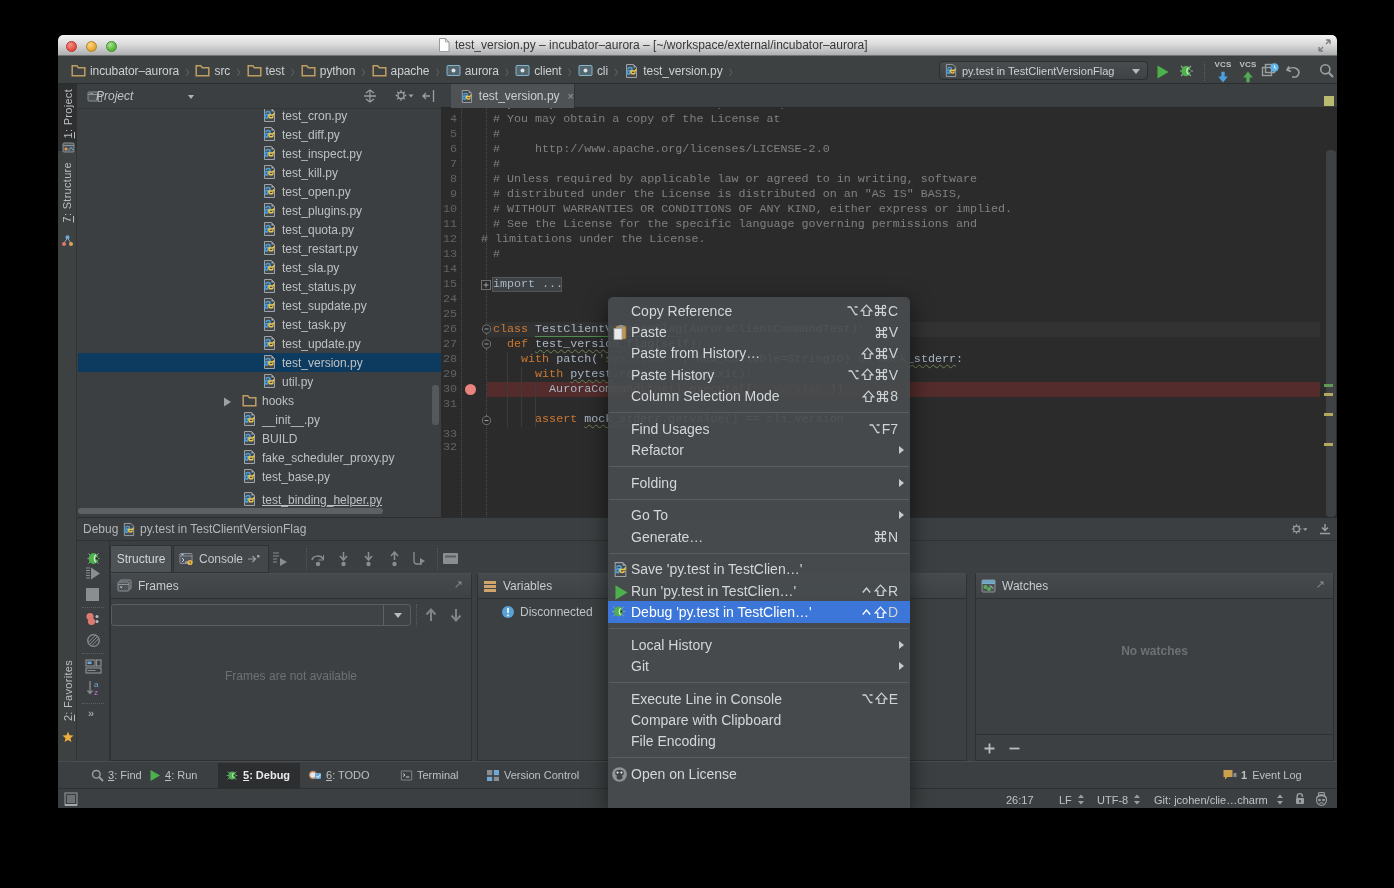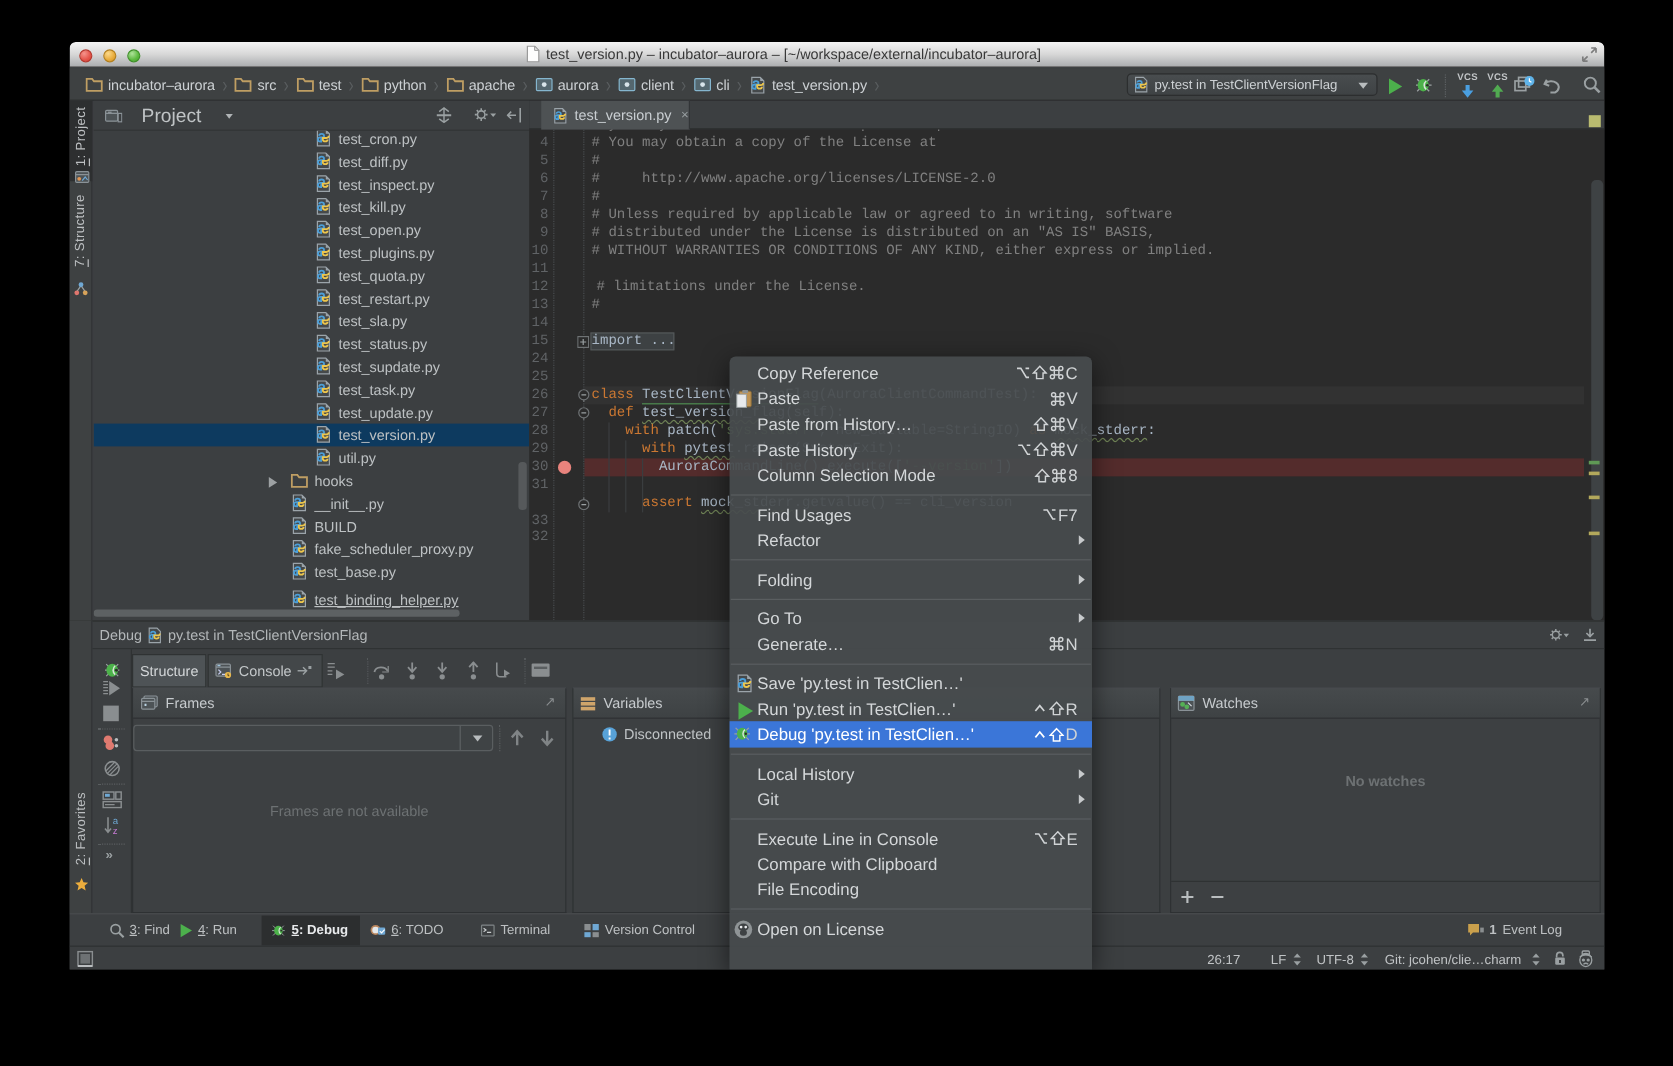--- a/index.html
+++ b/index.html
@@ -189,21 +189,21 @@
         </svg>
 </div>
 <div id="proj">
 <div id="projhead">
 <svg class="abs" style="left:9px;top:5px;" width="15" height="15" viewBox="0 0 15 15">
             <rect x="1" y="3" width="10" height="9" rx="1" fill="#4d5356" stroke="#8a9297"></rect>
             <path d="M1 5.5 h10" stroke="#8a9297"></path>
             <rect x="3" y="4" width="3" height="1.5" fill="#8a9297"></rect>
             <rect x="11.5" y="5.5" width="3" height="7" fill="#3c3f41" stroke="#8a9297"></rect>
           </svg>
-<span class="abs" style="left:40px;top:5px;font-size:16px;color:#c0c4c6;">Project</span>
+<span class="abs" style="left:18px;top:5px;font-size:12px;color:#c0c4c6;font-style:italic;">Project</span>
 <span class="abs" style="left:110px;top:11px;width:0;height:0;border-top:4px solid #b0b4b6;border-left:3.5px solid transparent;border-right:3.5px solid transparent;"></span>
 <svg class="abs" style="left:285px;top:5px;" width="14" height="14" viewBox="0 0 14 14">
             <g stroke="#9aa0a2" stroke-width="1.2" fill="none">
               <path d="M7 1 v12 M3 4 L7 1 L11 4 M3 10 L7 13 L11 10"></path>
               <path d="M1 7 h12" stroke-width="1.6"></path>
             </g>
           </svg>
 <svg class="abs" style="left:316px;top:4px;" width="20" height="15" viewBox="0 0 20 15">
             <g stroke="#9aa0a2" stroke-width="1.3" fill="none">
               <circle cx="7" cy="7.5" r="3.1"></circle>
@@ -385,21 +385,22 @@
 <div class="lnum" style="top:304px;margin-top:28px;">32</div>
 <div class="lnum" style="top:319px;">33</div>
 <div class="cl com" style="left:52px;top:-11px;"># you may not use this file except in compliance with the License.</div>
 <div class="cl com" style="left:52px;top:4px;"># You may obtain a copy of the License at</div>
 <div class="cl com" style="left:52px;top:19px;">#</div>
 <div class="cl com" style="left:52px;top:34px;">#     http://www.apache.org/licenses/LICENSE-2.0</div>
 <div class="cl com" style="left:52px;top:49px;">#</div>
 <div class="cl com" style="left:52px;top:64px;"># Unless required by applicable law or agreed to in writing, software</div>
 <div class="cl com" style="left:52px;top:79px;"># distributed under the License is distributed on an "AS IS" BASIS,</div>
 <div class="cl com" style="left:52px;top:94px;"># WITHOUT WARRANTIES OR CONDITIONS OF ANY KIND, either express or implied.</div>
-<div class="cl com" style="left:56px;top:124px;"># limitations under the License.</div>
+<div class="cl com" style="left:52px;top:109px;"># See the License for the specific language governing permissions and</div>
+<div class="cl com" style="left:40px;top:124px;"># limitations under the License.</div>
 <div class="cl com" style="left:52px;top:139px;">#</div>
 <div class="abs" style="left:51px;top:168.5px;width:70px;height:15.5px;background:#3d4143;border:1px solid #535759;"></div>
 <div class="cl" style="left:52px;top:169px;color:#a9b7c6;">import ...</div>
 <svg class="abs" style="left:40px;top:172px;" width="10" height="10" viewBox="0 0 10 10">
             <rect x="0.5" y="0.5" width="9" height="9" fill="#2b2b2b" stroke="#6e7274"></rect>
             <path d="M2.5 5 h5 M5 2.5 v5" stroke="#9aa0a2"></path>
           </svg>
 <div class="cl" style="left:52px;top:214px;"><span class="kw">class</span><span class="code-default"> </span><span class="code-default" style="border-bottom:1px solid #4f8c51;">TestClientVersionFlag</span><span class="code-default">(AuroraClientCommandTest):</span></div>
 <div class="cl" style="left:52px;top:229px;"><span class="code-default">  </span><span class="kw">def</span><span class="code-default"> <span class="wavy">test_version_flag</span>(self):</span></div>
 <div class="cl" style="left:52px;top:244px;"><span class="code-default">    </span><span class="kw">with</span><span class="code-default"> patch(</span><span class="str">'sys.stderr'</span><span class="code-default">, new_callable=StringIO) </span><span class="kw">as</span><span class="code-default"> <span class="wavy">mock_stderr</span>:</span></div>

